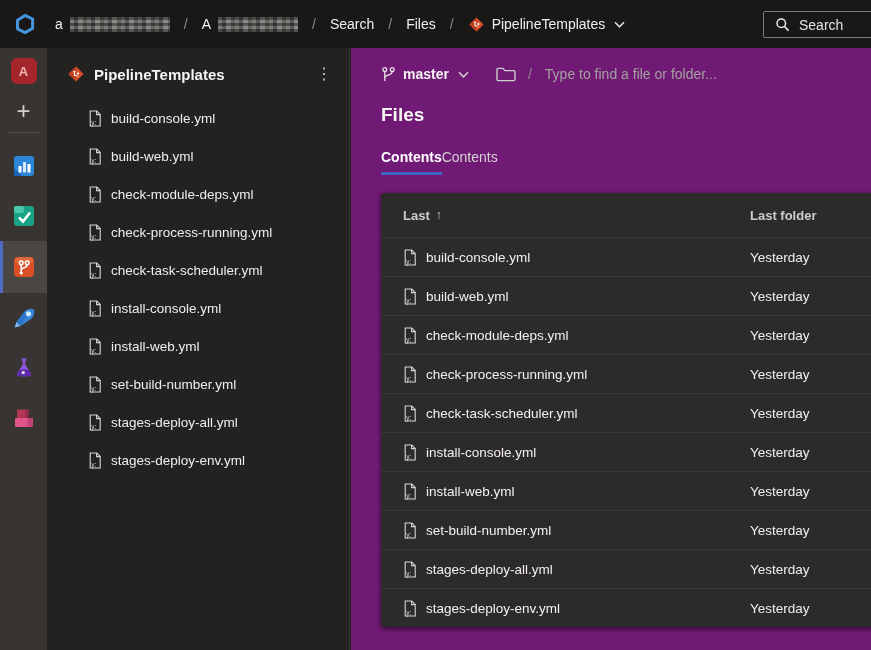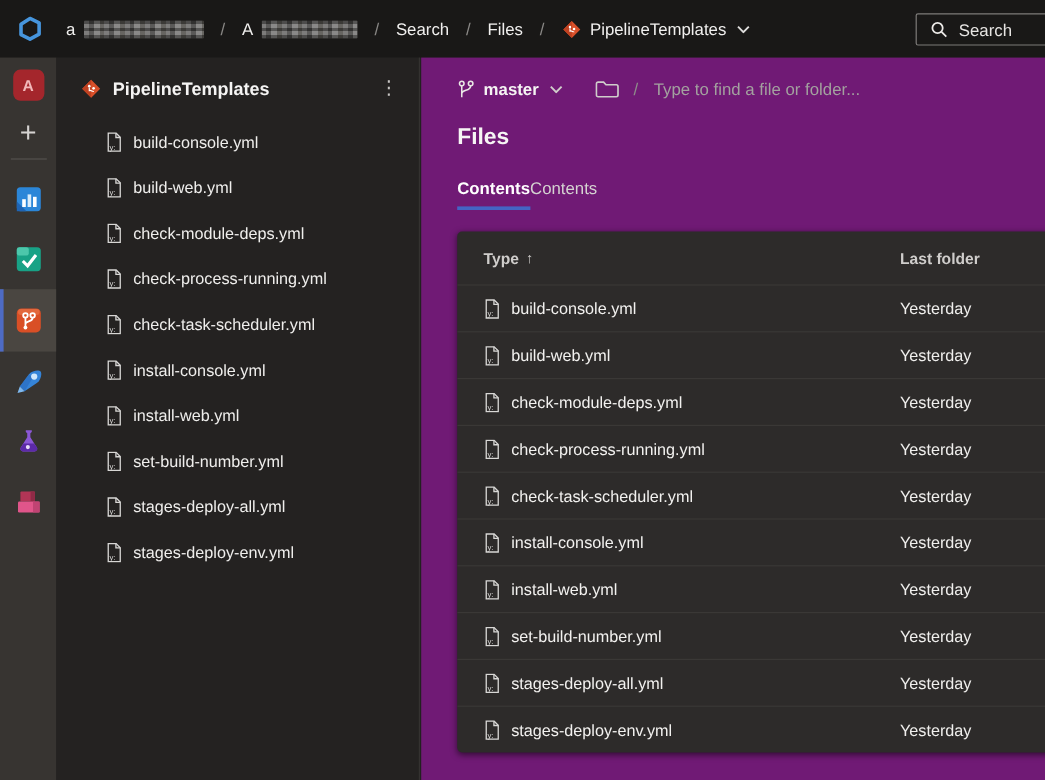--- a/index.html
+++ b/index.html
@@ -361,21 +361,21 @@
     <div class="page-title">Files</div>
 
     <div class="tabs">
       <div class="tab active">Contents</div>
       <div class="tab">Contents</div>
     </div>
 
     <div class="card">
       <div class="trow thead">
         <div class="col">
-          <span>Type</span>
+          <span>Last</span>
           <span class="sort-arrow">↑</span>
         </div>
         <div class="col">
           <span>Last folder</span>
         </div>
       </div>
       <div>
 
           <div class="trow frow">
             <div class="fname">

